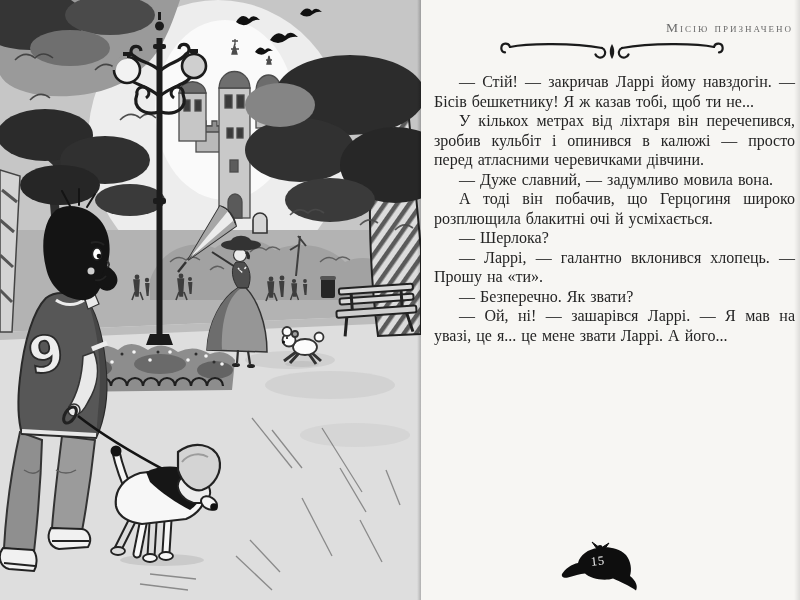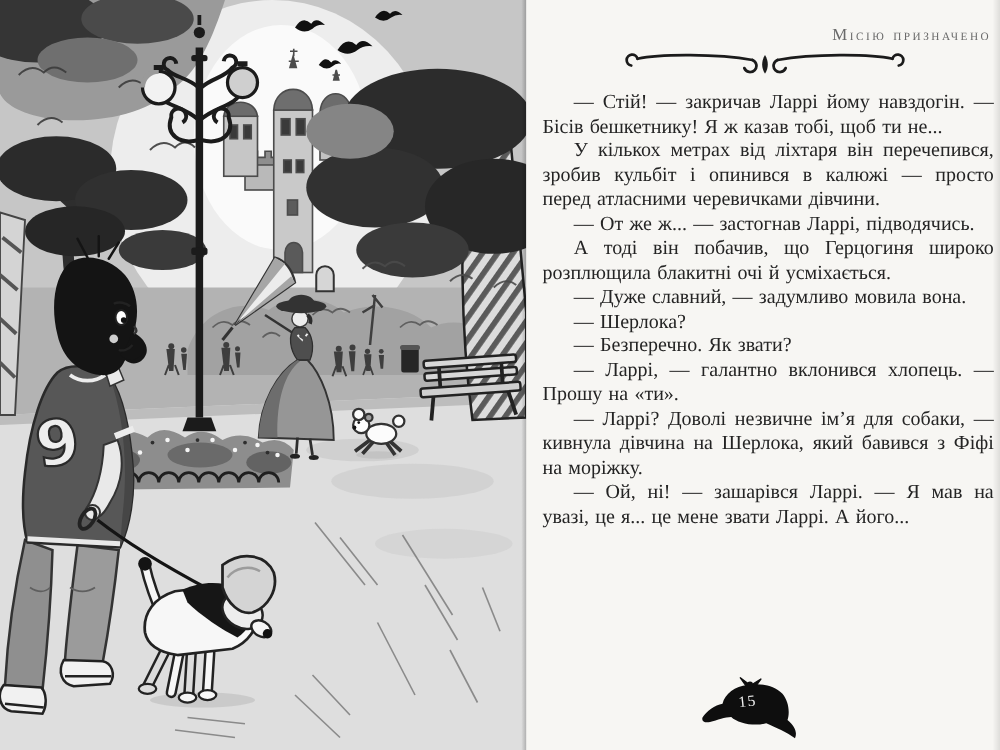--- a/index.html
+++ b/index.html
@@ -369,27 +369,25 @@
           </g>
           <use href="#flo-half" transform="translate(244,0) scale(-1,1)"></use>
         </g>
         <path d="M122,5 C119,10 119,15 122,20 C125,15 125,10 122,5 Z" fill="#1b1b1b"></path>
       </svg>
     </header>
 
     <div class="text-col">
       <p>— Стій! — закричав Ларрі йому навздо­гін. — Бісів бешкетнику! Я ж казав тобі, щоб ти не...</p>
       <p>У кількох метрах від ліхтаря він перече­пився, зробив куль­біт і опи­нився в ка­люжі — просто перед атлас­ними черевич­ками дівчини.</p>
-      <p>— От же ж... — застогнав Ларрі, підво­дячись.</p>
+      <p>— Дуже славний, — задум­ливо мовила вона.</p>
       <p>А тоді він побачив, що Герцо­гиня широко розплю­щила блакитні очі й усміха­ється.</p>
-      <p>— Дуже славний, — задум­ливо мовила вона.</p>
       <p>— Шерлока?</p>
+      <p>— Ларрі, — галантно вклонився хло­пець. — Прошу на «ти».</p>
       <p>— Безперечно. Як звати?</p>
-      <p>— Ларрі, — галантно вклонився хло­пець. — Прошу на «ти».</p>
-      <p>— Ларрі? Доволі незвичне ім’я для соба­ки, — кивнула дівчина на Шерлока, який бавився з Фіфі на моріжку.</p>
       <p>— Ой, ні! — зашарівся Ларрі. — Я мав на увазі, це я... це мене звати Ларрі. А його...</p>
     </div>
 
     <div class="pagenum">
       <svg width="80" height="54" viewBox="0 0 80 52">
         <path d="M38,6 C28,7 20,13 18,21 C12,22 5,27 2,32 C1,35 4,36.5 8,35.5 C14,34 20,31.5 25,31.5 C30,36.5 44,39.5 53,36.5 C60,39.5 70,44 76,48.5 C78,44 76,39 70,34 C72,28 71,19 66,13 C58,5 46,4.5 38,6 Z" fill="#0e0e0e"></path>
         <path d="M40,6 L32,0 L37,7 Z M41,6 L49,1 L44,8 Z" fill="#0e0e0e" stroke="#0e0e0e" stroke-width="1"></path>
         <circle cx="40" cy="5.5" r="2.4" fill="#0e0e0e"></circle>
       </svg>
       <span class="num">15</span>

